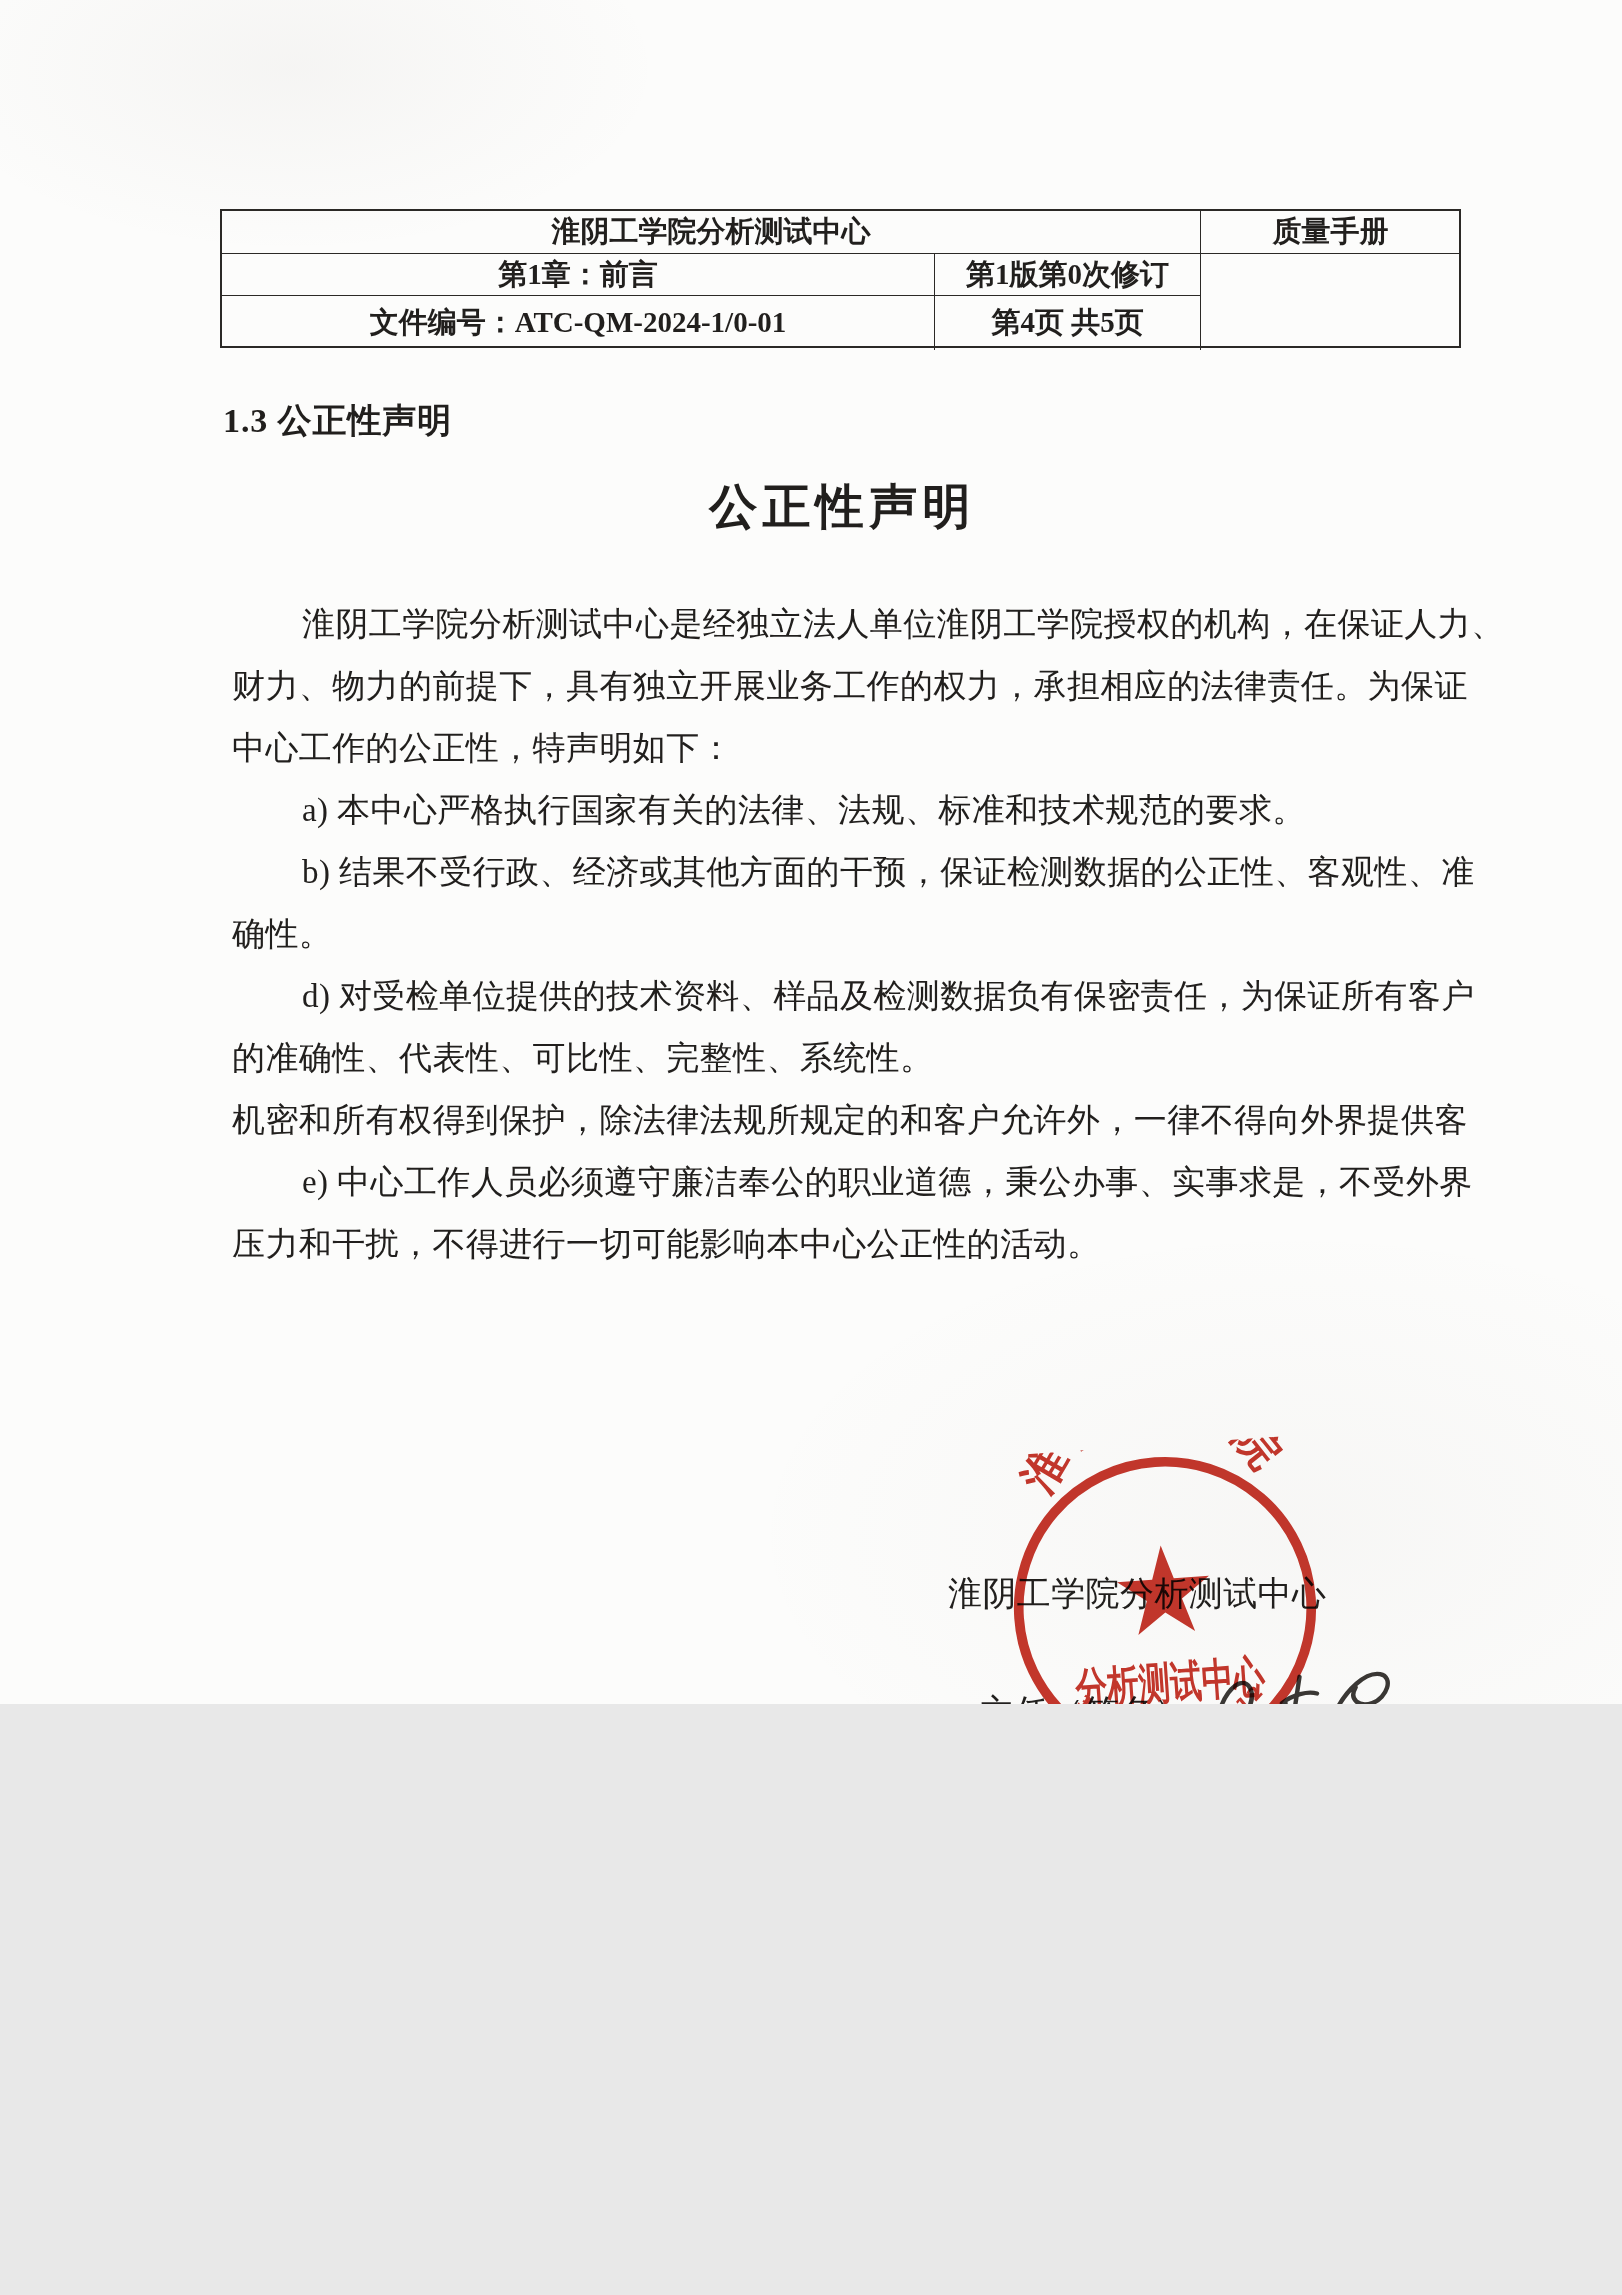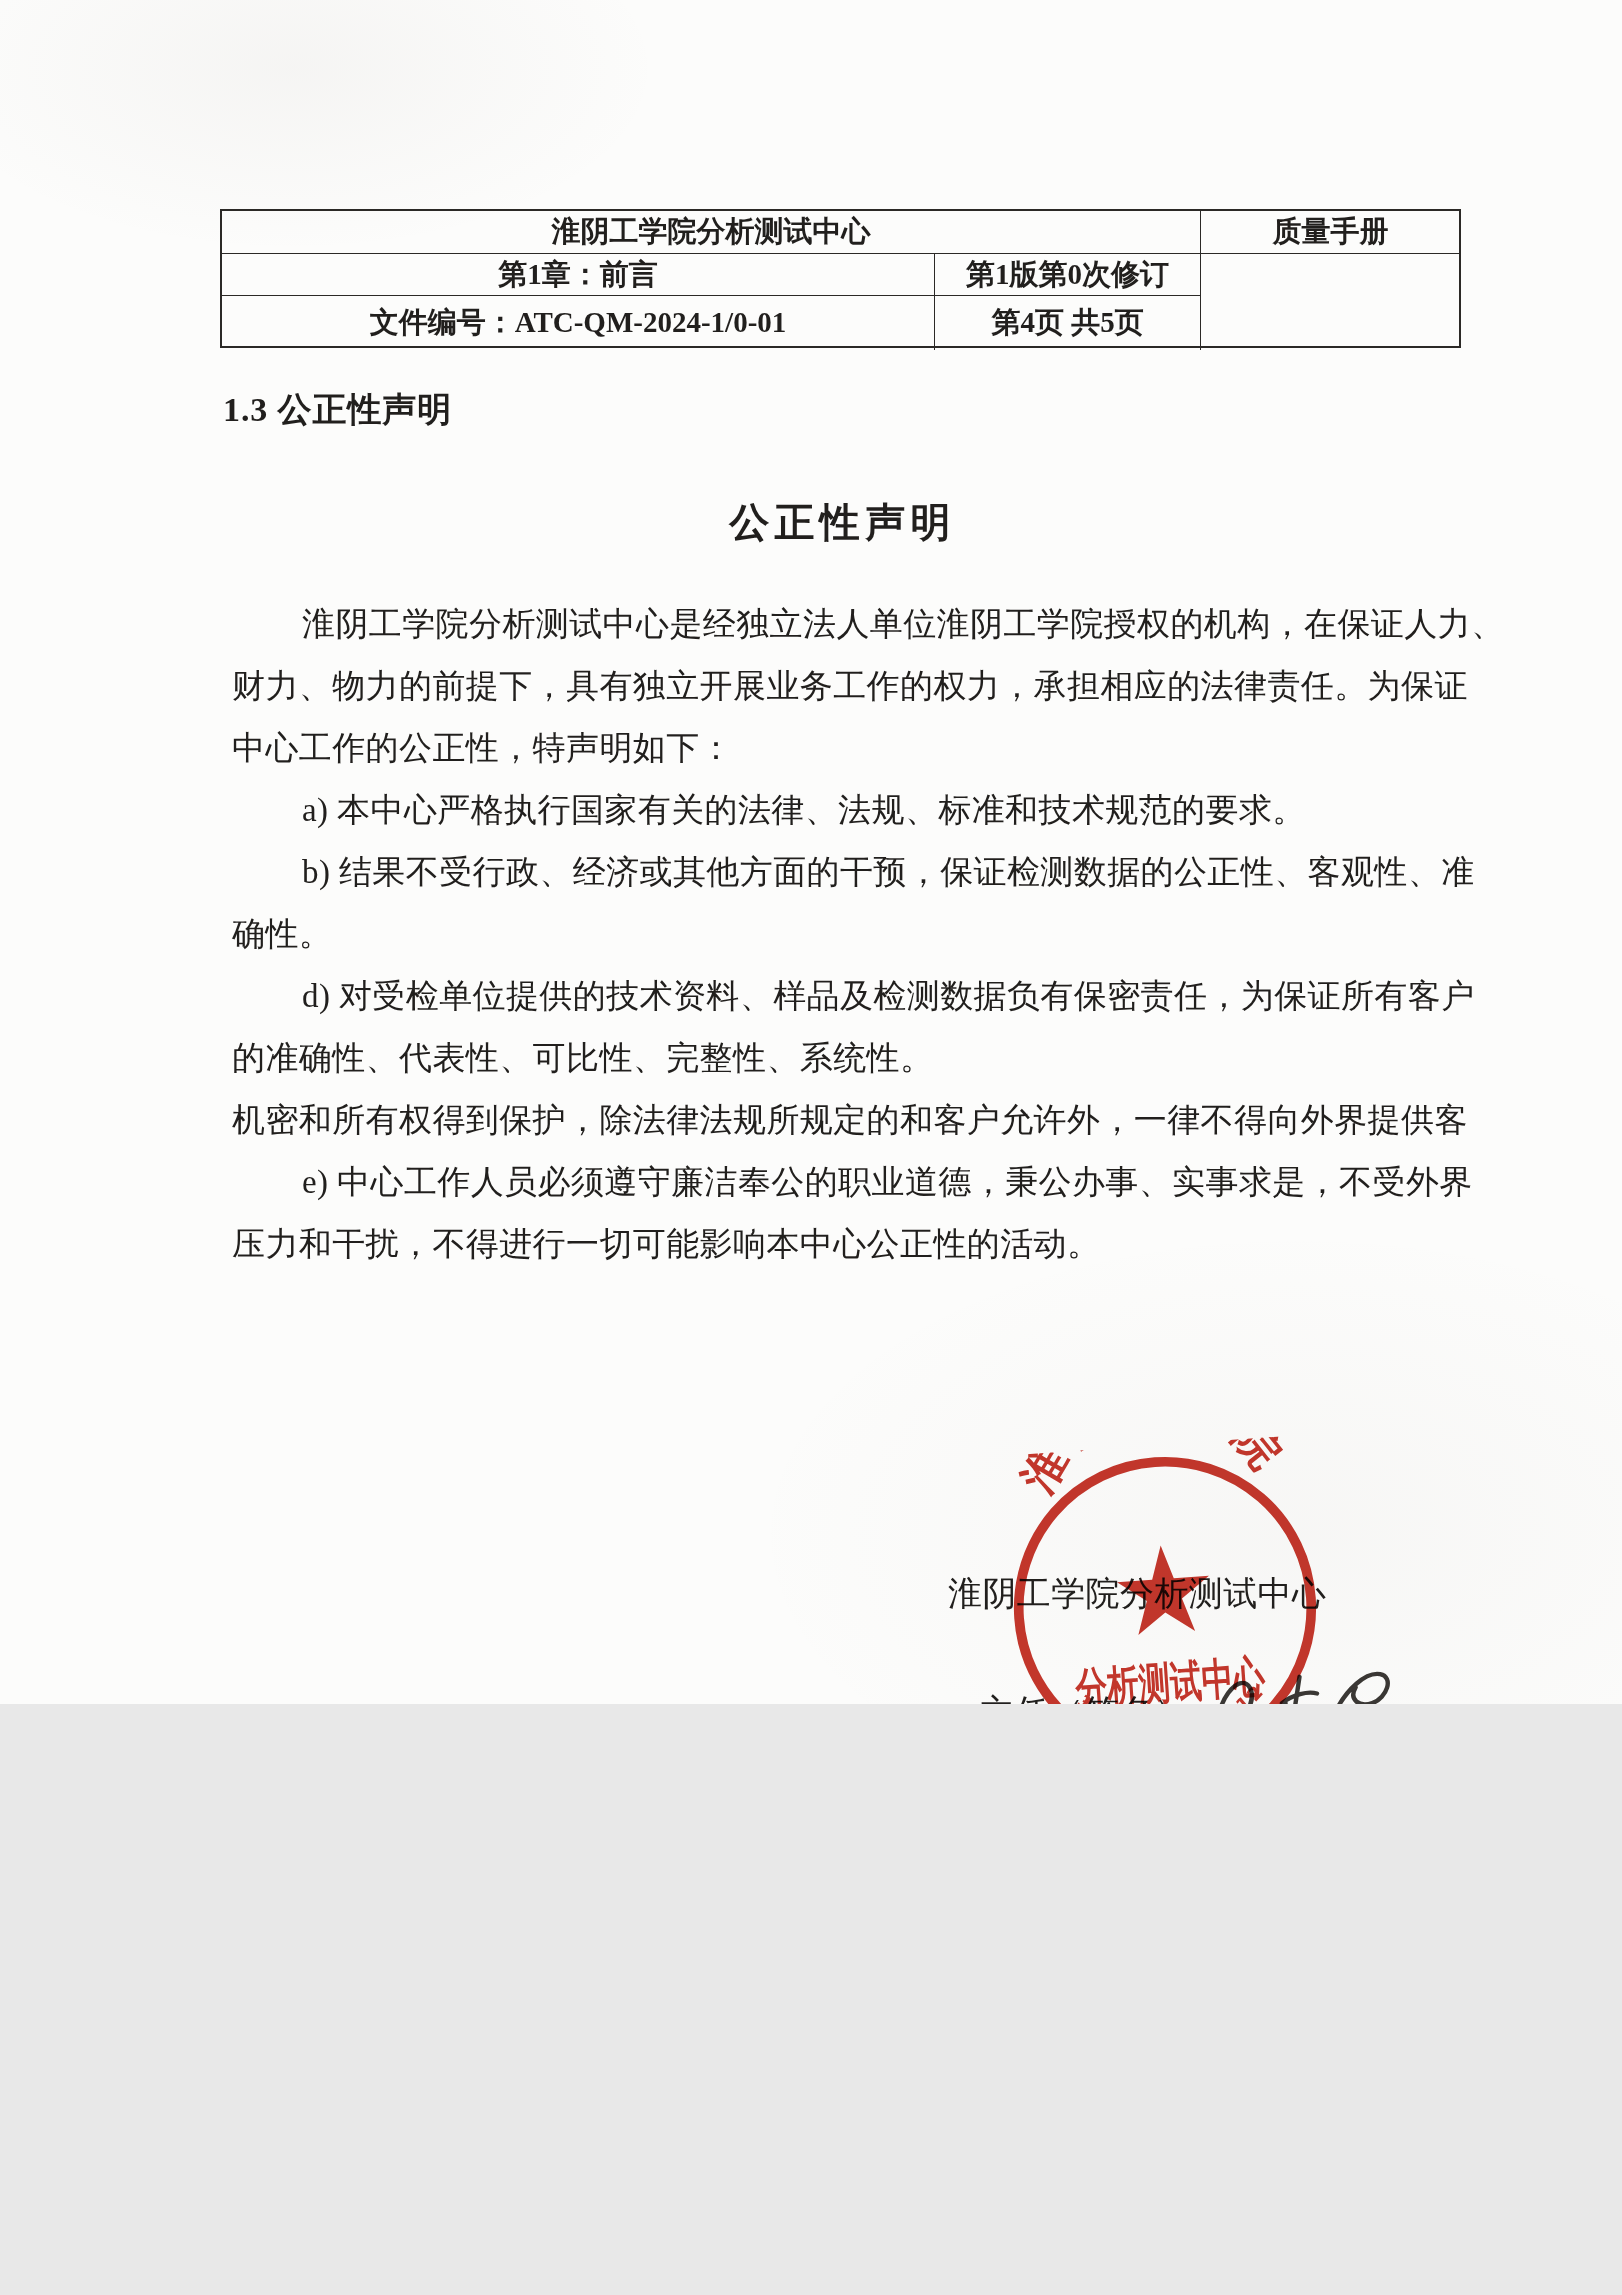--- a/index.html
+++ b/index.html
@@ -27,26 +27,26 @@
   .c-org    {grid-column:1/3;grid-row:1;border-right:1.8px solid #2b2926;border-bottom:1.8px solid #2b2926;}
   .c-manual {grid-column:3;  grid-row:1;border-bottom:1.8px solid #2b2926;}
   .c-chapter{grid-column:1;  grid-row:2;border-right:1.8px solid #2b2926;border-bottom:1.8px solid #2b2926;}
   .c-rev    {grid-column:2;  grid-row:2;border-right:1.8px solid #2b2926;border-bottom:1.8px solid #2b2926;}
   .c-issue  {grid-column:3;  grid-row:2/4;flex-direction:column;justify-content:center;line-height:1.35;}
   .c-docno  {grid-column:1;  grid-row:3;border-right:1.8px solid #2b2926;}
   .c-pages  {grid-column:2;  grid-row:3;border-right:1.8px solid #2b2926;}
 
   
   .sec-heading{
-    position:absolute;left:223px;top:387px;
+    position:absolute;left:223px;top:398px;
     font-size:34px;font-weight:600;letter-spacing:0.9px;white-space:nowrap;
   }
   .big-title{
-    position:absolute;left:220px;top:495px;width:1245px;
-    text-align:center;font-size:40px;font-weight:bold;letter-spacing:5.3px;white-space:nowrap;
+    position:absolute;left:220px;top:475px;width:1245px;
+    text-align:center;font-size:48px;font-weight:bold;letter-spacing:5.3px;white-space:nowrap;
   }
 
   
   .body-text{position:absolute;left:220px;top:593px;width:1258px;font-size:33px;}
   .body-text .line{height:62px;line-height:62px;white-space:nowrap;letter-spacing:0.4px;margin-left:12px;}
   .body-text .ind{padding-left:70px;}
 
   
   .org-line{position:absolute;left:948px;top:1571px;font-size:34px;letter-spacing:0.4px;white-space:nowrap;}
   .director-line{position:absolute;left:979px;top:1689px;font-size:35px;white-space:nowrap;}

